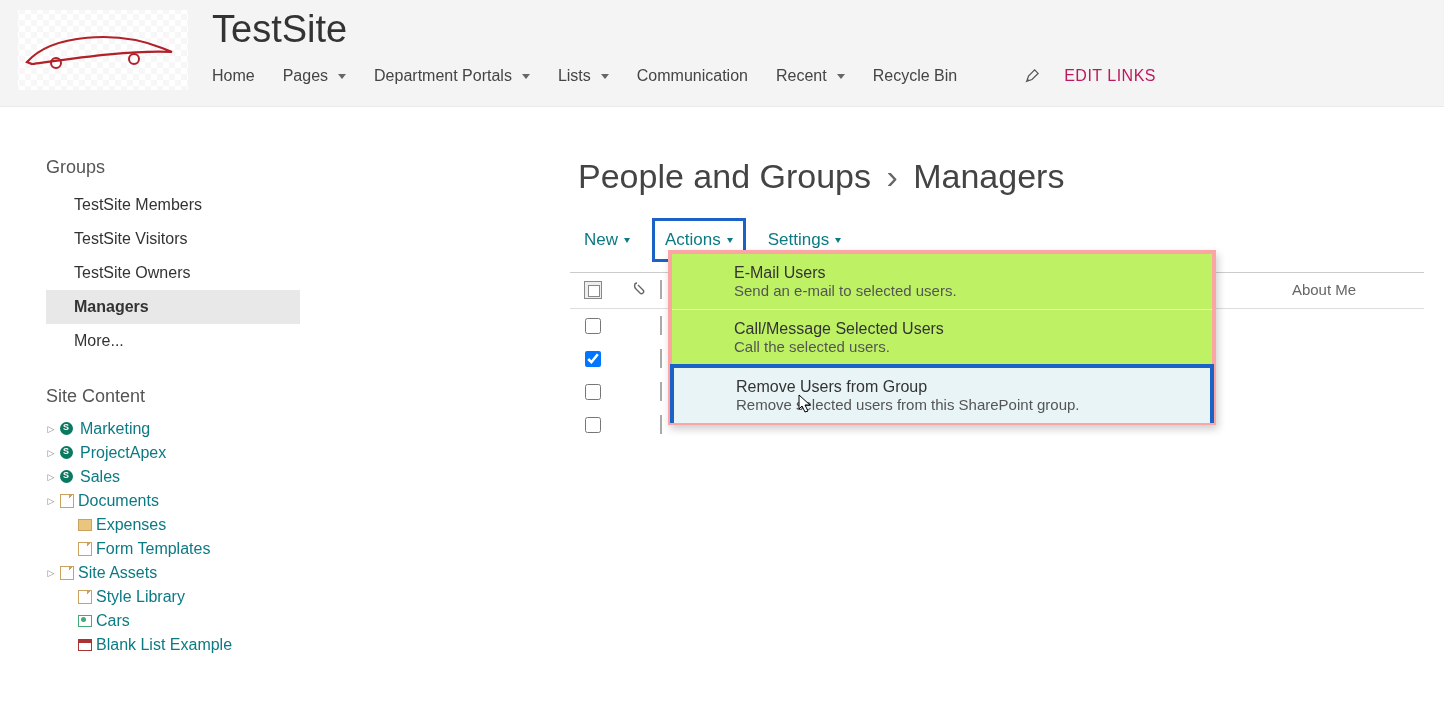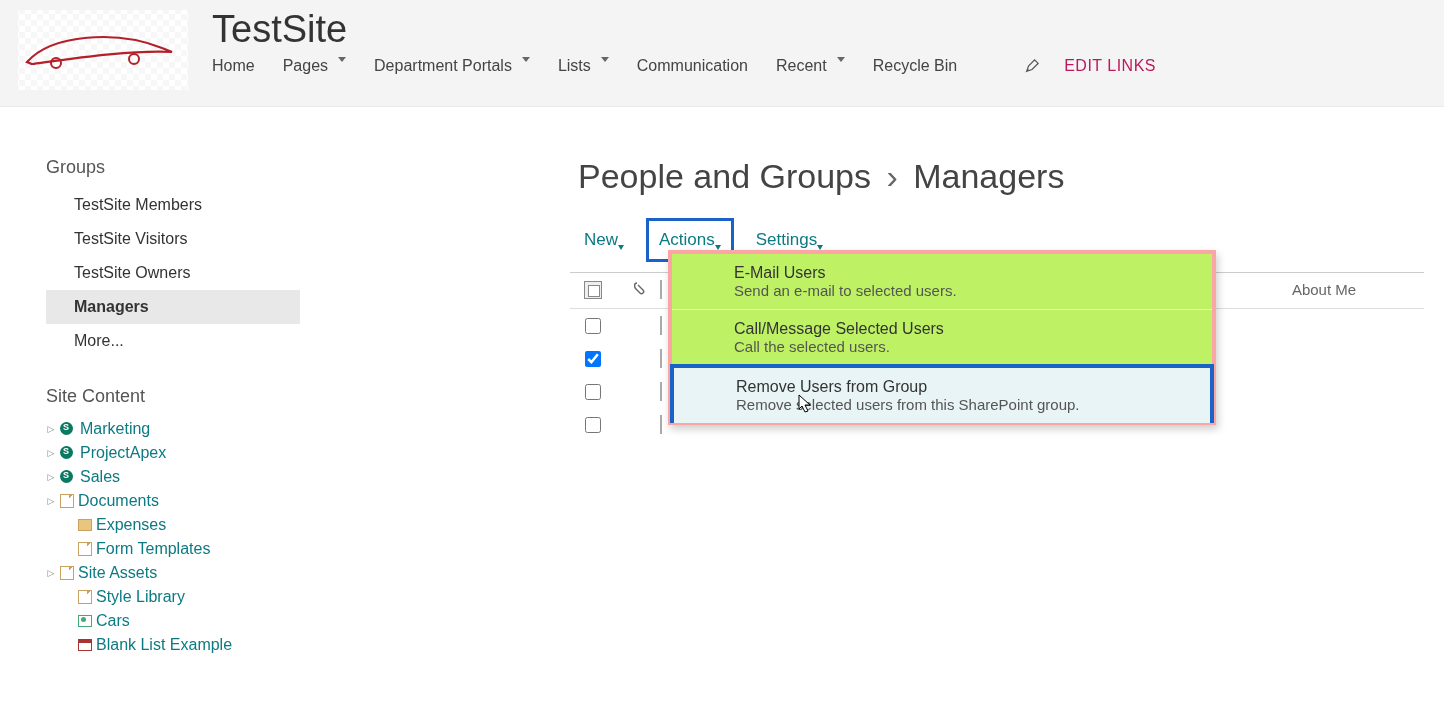--- a/index.html
+++ b/index.html
@@ -2,23 +2,23 @@
 <html><head>
 <meta charset="utf-8">
 <style>
   * { box-sizing: border-box; margin: 0; padding: 0; }
   body { font-family: "Segoe UI", "Segoe UI Light", Arial, sans-serif; background: #fff; color: #333; font-size: 15px; }
   .header-area { background: #f4f4f4; padding: 10px 0 16px 0; border-bottom: 1px solid #eaeaea; }
   .header-inner { display: flex; align-items: flex-start; padding-left: 18px; }
   .logo-box { width: 170px; height: 80px; background: repeating-conic-gradient(#f7f7f7 0% 25%, #fff 0% 50%) 50% / 12px 12px; border: 0; margin-right: 24px; position: relative; }
   .logo-box svg { position:absolute; top:18px; left:4px; }
   .title-nav { display: flex; flex-direction: column; }
-  .site-title { font-size: 38px; font-weight: 300; color: #333; margin-top: -2px; margin-bottom: 6px; }
+  .site-title { font-size: 38px; font-weight: 300; color: #333; margin-top: -2px; margin-bottom: 16px; }
   .top-nav { display: flex; align-items: center; gap: 28px; color: #444; font-size: 16px; }
-  .top-nav .nav-item { display: flex; gap: 10px; cursor: pointer; }
+  .top-nav .nav-item { display: flex; align-items: center; gap: 10px; cursor: pointer; }
   .caret-down { display:inline-block; width:0; height:0; border-left:4px solid transparent; border-right:4px solid transparent; border-top:5px solid #666; vertical-align: middle; }
   .edit-links { display:flex; align-items:center; gap:25px; margin-left: 40px; color:#be185d; font-weight:400; letter-spacing:0.5px; }
   .edit-links .pen { width:14px; height:14px; }
 
   .content { display: flex; padding-top: 50px; }
   .left-col { width: 300px; padding-left: 46px; }
   .right-col { flex: 1; padding-left: 270px; padding-right: 20px; position: relative; }
 
   .left-heading { font-size: 18px; color: #555; margin-bottom: 10px; font-weight: 400; }
   .group-list { list-style: none; margin-bottom: 28px; }
@@ -28,21 +28,21 @@
   .sc-list { list-style: none; }
   .sc-list li { display:flex; align-items:center; gap:4px; padding: 3px 0; font-size: 16px; color: #0c7a83; cursor:pointer; }
   .sc-list li .tri { color:#888; font-size:9px; width:10px; display:inline-block; text-align:center; }
   .sc-list li.indent { padding-left: 18px; }
   .sc-icon { width:16px; height:16px; display:inline-flex; align-items:center; justify-content:center; }
 
   .page-title { font-size: 34px; font-weight: 300; color: #444; margin-bottom: 18px; margin-left: 8px; }
   .page-title .sep { color:#666; margin: 0 6px; }
 
   .toolbar { display:flex; align-items:center; gap: 22px; font-size: 17px; color:#0c7a83; padding: 4px 0 10px 14px; }
-  .toolbar .tb-item { display:flex; align-items:flex-end; cursor:pointer; }
+  .toolbar .tb-item { display:flex; align-items:center; gap:6px; cursor:pointer; }
   .toolbar .tb-caret { display:inline-block; width:0; height:0; border-left:3px solid transparent; border-right:3px solid transparent; border-top:5px solid #0c7a83; }
   .tb-highlight { border: 3px solid #1a62c6; padding: 9px 10px; }
 
   .table-wrap { position: relative; }
   .table-head { border-top:1px solid #ccc; border-bottom:1px solid #ddd; display:flex; padding: 8px 0; }
   .col-check { width:46px; display:flex; justify-content:center; }
   .col-attach { width:44px; display:flex; justify-content:center; }
   .col-photo { width:50px; }
   .col-name { flex:1; }
   .col-about { width:200px; color:#666;text-align:center; }

